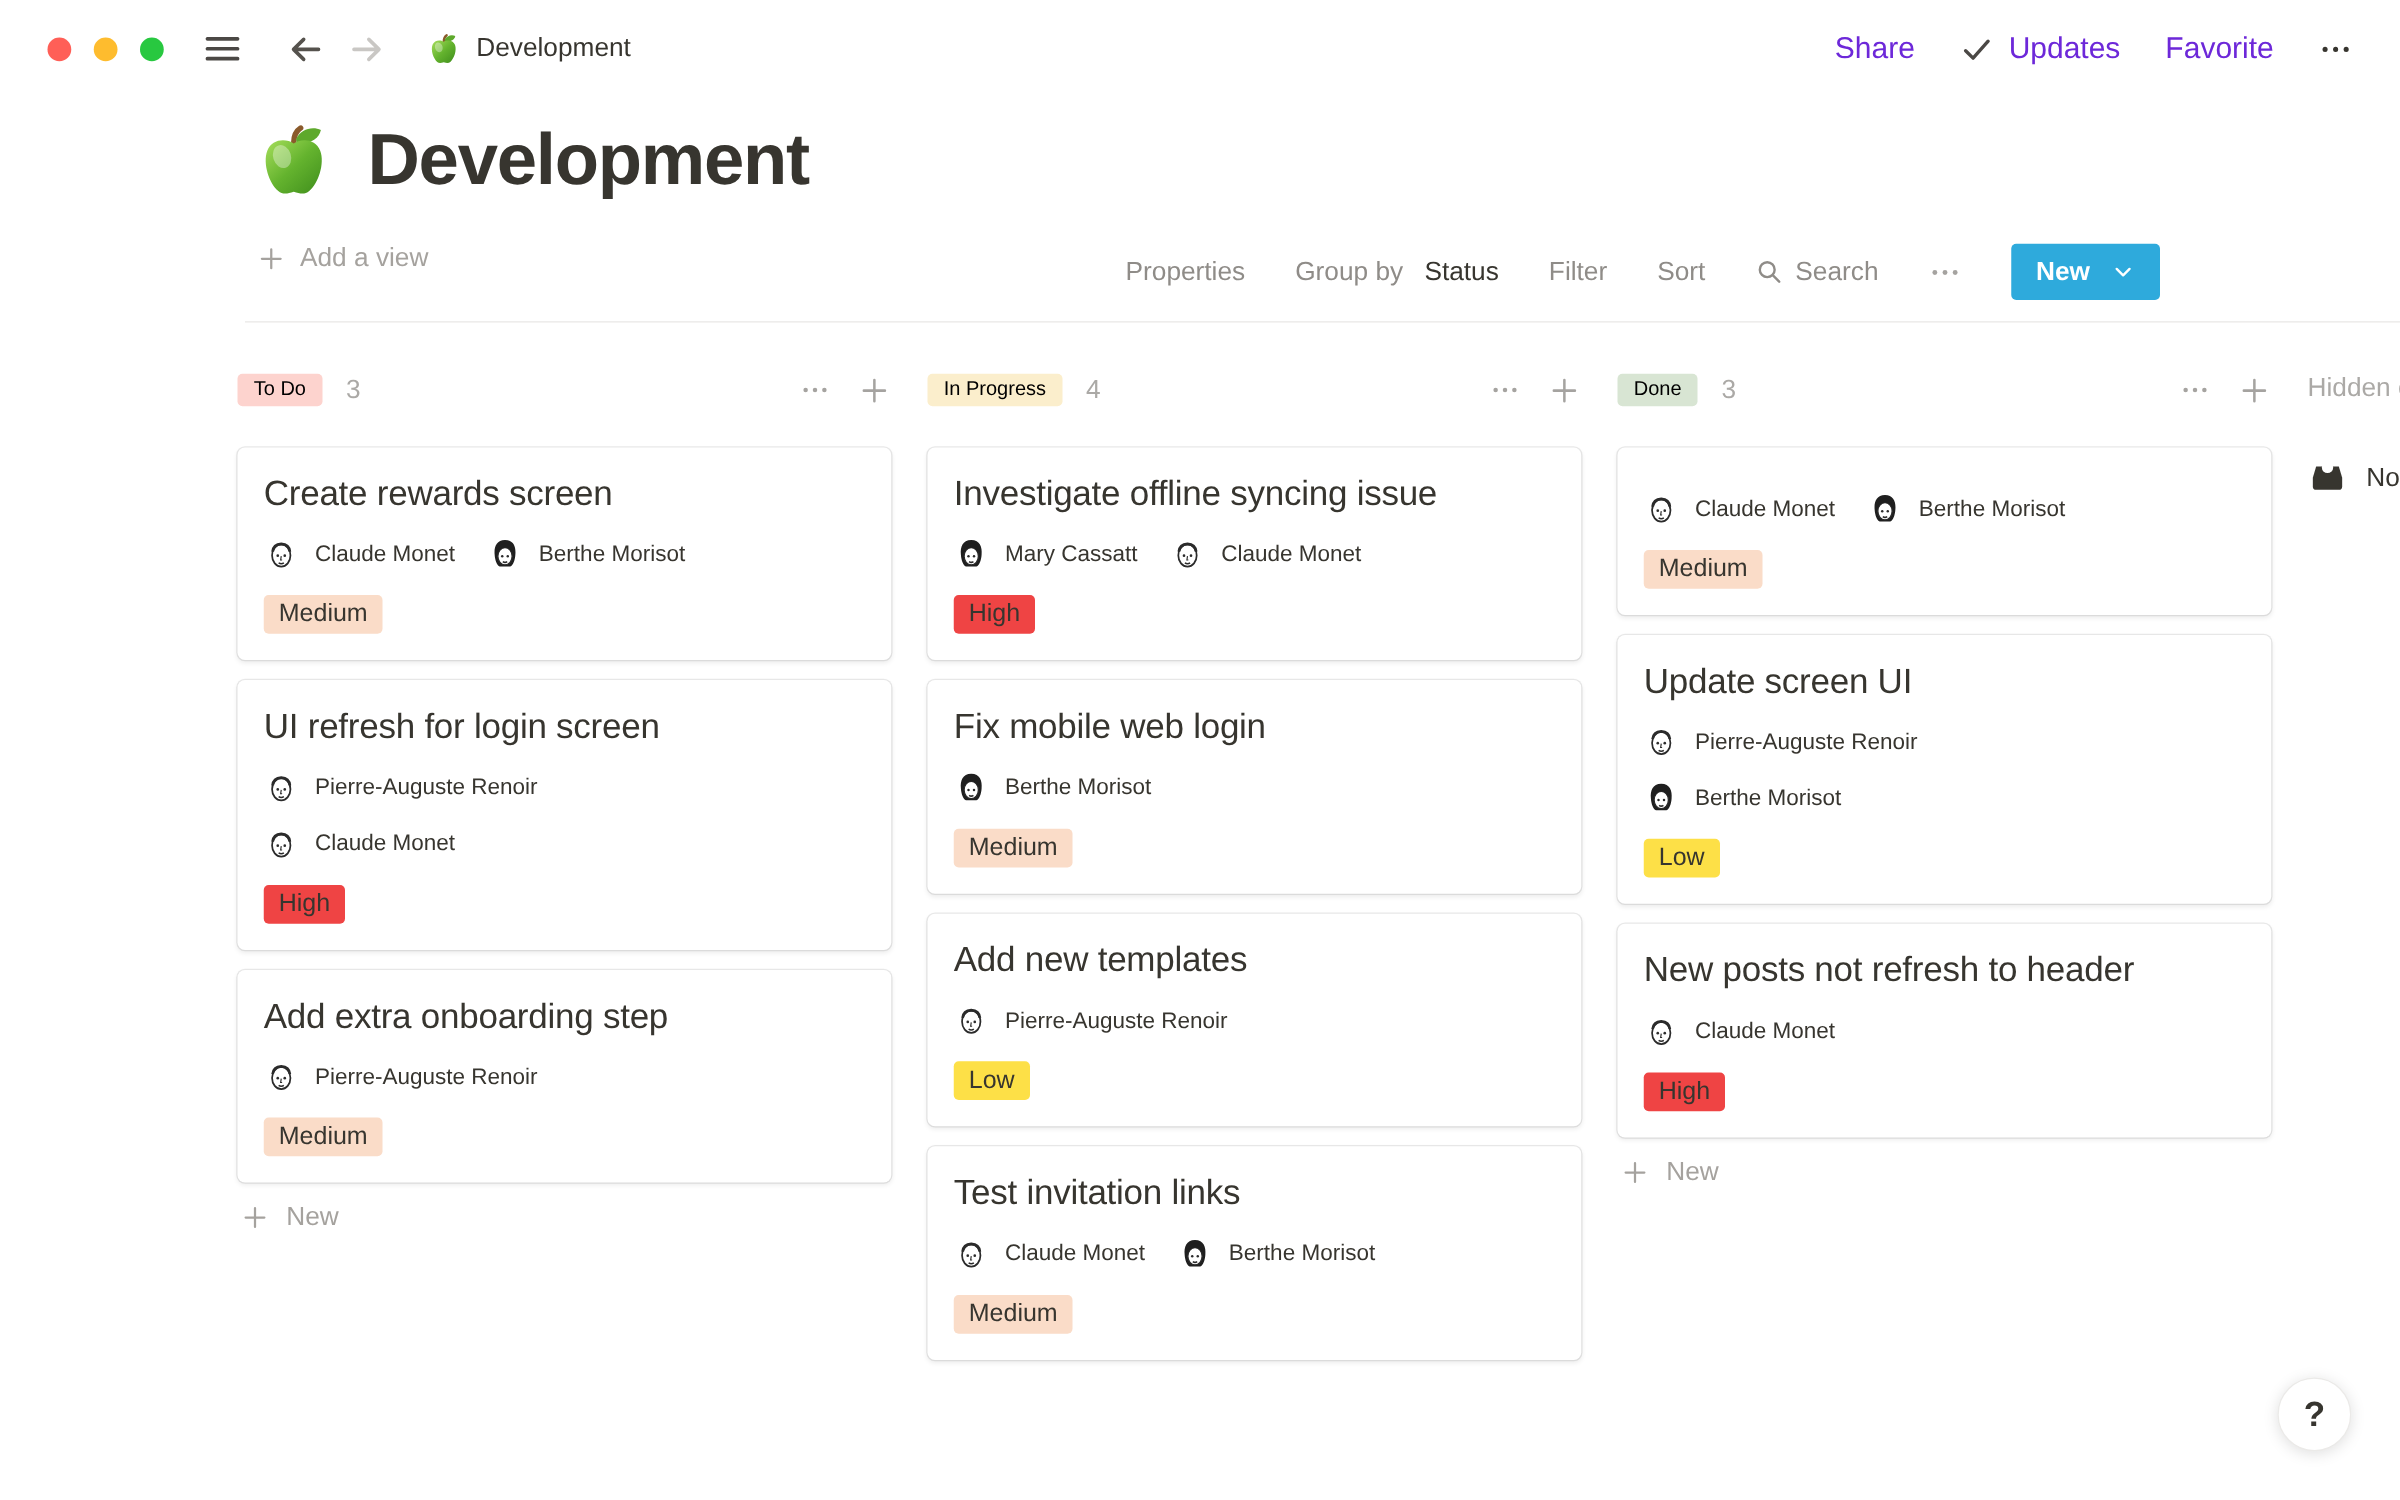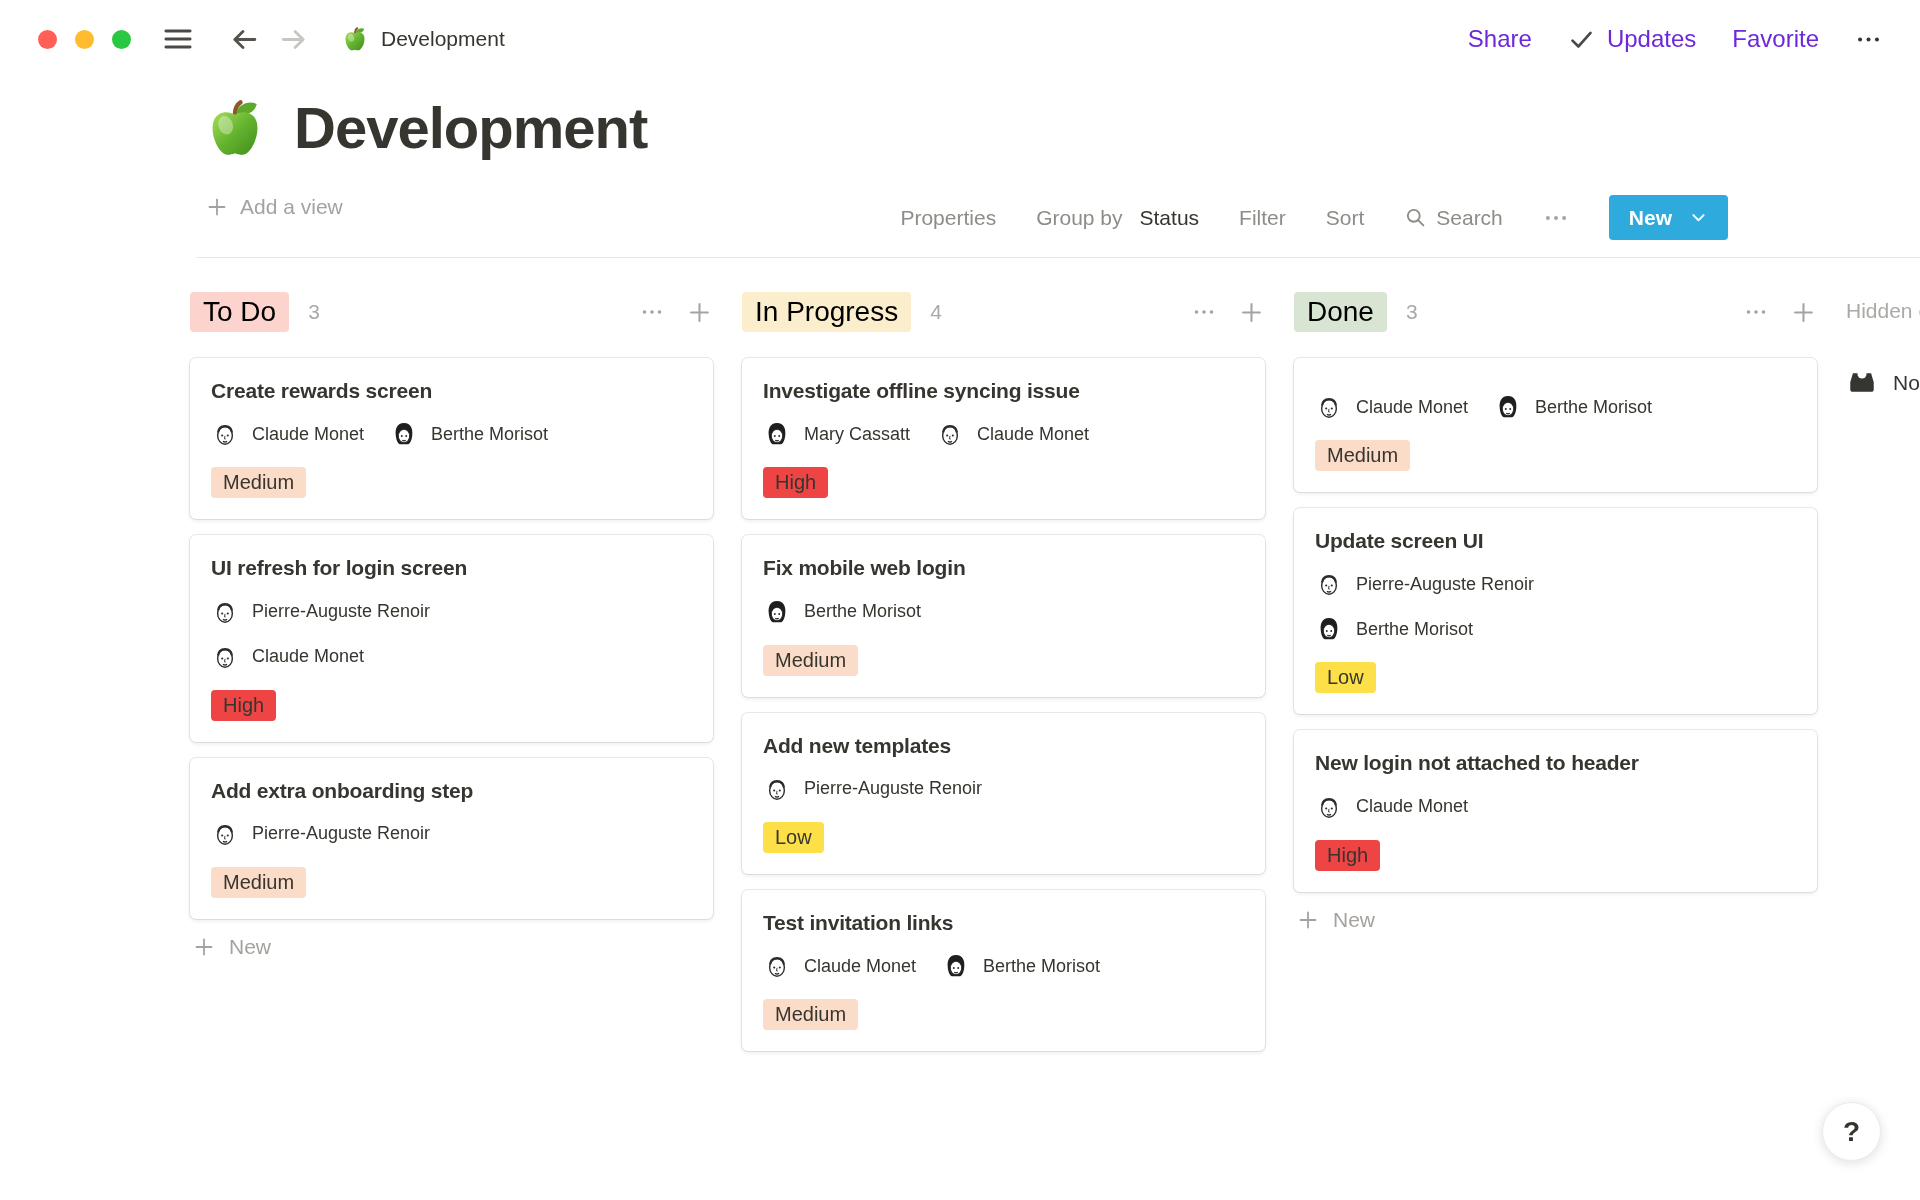--- a/index.html
+++ b/index.html
@@ -34,29 +34,29 @@
   .vb-item{background:none;border:none;font:inherit;color:inherit;display:flex;align-items:center;gap:9px;cursor:pointer}
   .gb-value{color:#37352F;margin-left:8px}
   .new-btn{background:#2EAADC;color:#fff;border:none;border-radius:4px;height:45px;padding:0 20px;
     display:flex;align-items:center;gap:17px;font-size:21px;font-weight:700;font-family:inherit;cursor:pointer}
   .divider{height:1px;background:#E9E8E6;margin-top:17px;margin-left:196px}
 
   
   .board{display:flex;gap:29px;padding-left:190px;margin-top:34px;position:relative}
   .column{width:523px;flex:none}
   .col-header{display:flex;align-items:center;margin-bottom:26px;height:40px}
-  .status-pill{padding:4px 13px;border-radius:4px;font-size:28px;border:none;font-family:inherit;cursor:pointer}
+  .status-pill{padding:4px 13px;border-radius:4px;font-size:16px;border:none;font-family:inherit;cursor:pointer}
   .st-todo{background:#FDD3CE}.st-prog{background:#FBEECC}.st-done{background:#D8E5D3}
   .col-count{margin-left:19px;color:#ABA9A6;font-size:21px}
   .col-actions{margin-left:auto;display:flex;align-items:center;gap:22px;color:#A5A3A0}
   .icon-btn{display:flex;align-items:center;background:none;border:none;color:inherit;padding:0;cursor:pointer}
 
   .card{background:#fff;border-radius:6px;padding:19px 21px 21px;
     box-shadow:0 0 0 1px rgba(15,15,15,0.085),0 2px 4px rgba(15,15,15,0.08);margin-bottom:16px;cursor:pointer}
-  .card-title{font-size:21px;font-weight:700;line-height:1.3;letter-spacing:-0.2px}
+  .card-title{font-size:28px;font-weight:400;line-height:1.3;letter-spacing:-0.2px}
   .assignees{display:flex;margin-top:16px}
   .assignees.inline{flex-direction:row;gap:26px;align-items:center;flex-wrap:wrap}
   .assignees.stacked{flex-direction:column;gap:17px;align-items:flex-start}
   .assignee{display:flex;align-items:center;gap:13px;font-size:18px}
   .avatar{width:28px;height:28px;flex:none}
   .avatar svg{width:100%;height:100%}
   .pill{display:inline-block;margin-top:19px;padding:4px 12px;border-radius:4px;font-size:20px}
   .pri-high{background:#ef4444}.pri-medium{background:#FADCC8}.pri-low{background:#fde047}
   .new-row{display:flex;align-items:center;gap:13px;color:#A5A29E;font-size:21px;margin-top:14px;
     background:none;border:none;font-family:inherit;padding:0 0 0 2px;cursor:pointer}
@@ -489,21 +489,21 @@
                 <use href="#face-woman"></use>
               </svg>
             </span>
           <span>Berthe Morisot</span>
         </span>
       </div>
       <span class="pill pri-low">Low</span>
     </div>
 
     <div class="card">
-      <div class="card-title">New login not attached to header</div>
+      <div class="card-title">New posts not refresh to header</div>
       <div class="assignees inline">
         <span class="assignee">
           <span class="avatar">
               <svg viewBox="0 0 24 24">
                 <use href="#face-man"></use>
               </svg>
             </span>
           <span>Claude Monet</span>
         </span>
       </div>

